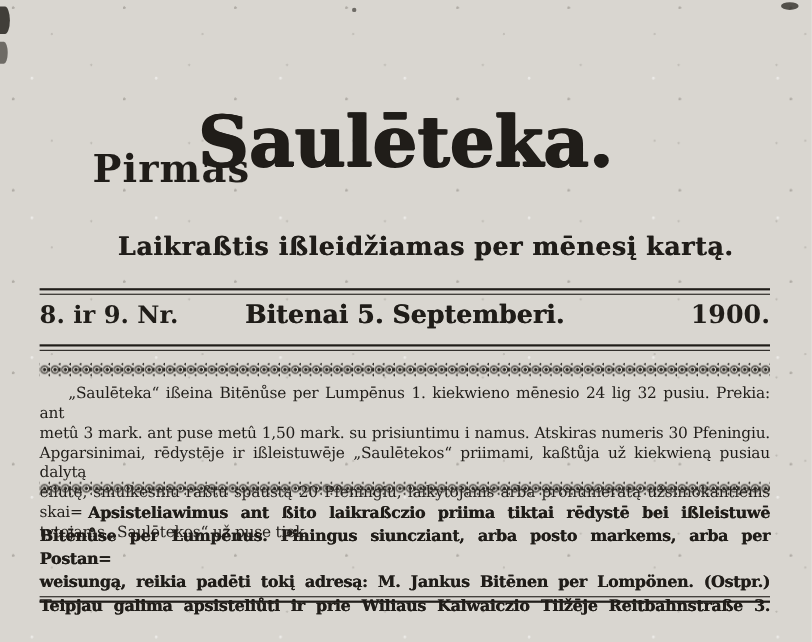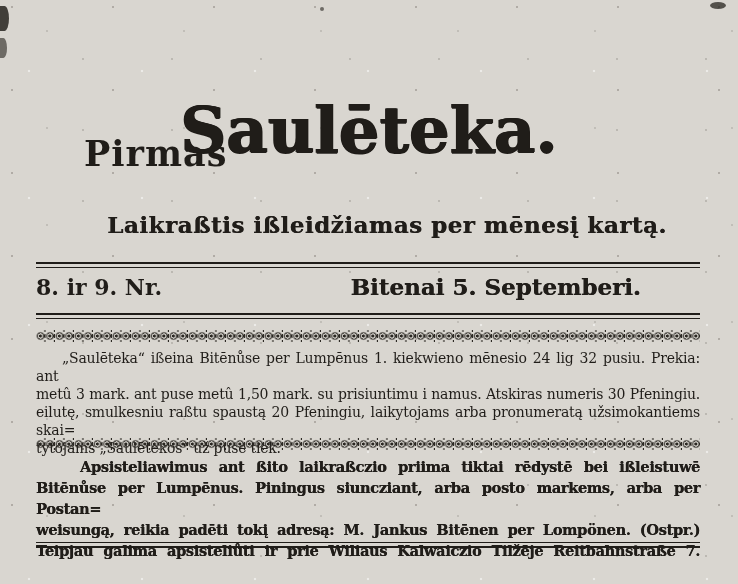--- a/index.html
+++ b/index.html
@@ -96,34 +96,36 @@
   <div class="smudge smudge-d"></div>
 
   <div class="masthead-left">Pirmas</div>
   <div class="masthead-title">Saulēteka.</div>
   <div class="masthead-subtitle">Laikraßtis ißleidžiamas per mēnesį kartą.</div>
 
   <div class="rule rule-top"></div>
   <div class="dateline">
     <span class="dl-left">8. ir 9. Nr.</span>
     <span class="dl-center">Bitenai 5. Septemberi.</span>
+    <span class="dl-right">1900.</span>
   </div>
   <div class="rule rule-dateline"></div>
 
   <div class="ornament ornament-top"></div>
   <div class="imprint">
     <div class="tline ind1">„Saulēteka“ ißeina Bitēnůse per Lumpēnus 1. kiekwieno mēnesio 24 lig 32 pusiu. Prekia: ant</div>
     <div class="tline">metû 3 mark. ant puse metû 1,50 mark. su prisiuntimu i namus. Atskiras numeris 30 Pfeningiu.</div>
+    <div class="tline">Apgarsinimai, rēdystēje ir ißleistuwēje „Saulētekos“ priimami, kaßtůja už kiekwieną pusiau dalytą</div>
     <div class="tline">eilutę, smulkesniu raßtu spaustą 20 Pfeningiu, laikytojams arba pronumeratą užsimokantiems skai=</div>
     <div class="tline last">tytojams „Saulētekos“ už puse tiek.</div>
   </div>
 
   <div class="ornament ornament-middle"></div>
   <div class="subscription">
     <div class="tline ind2">Apsisteliawimus ant ßito laikraßczio priima tiktai rēdystē bei ißleistuwē</div>
     <div class="tline">Bitēnůse per Lumpēnus. Piningus siuncziant, arba posto markems, arba per Postan=</div>
     <div class="tline">weisungą, reikia padēti tokį adresą: M. Jankus Bitēnen per Lompönen. (Ostpr.)</div>
-    <div class="tline">Teipjau galima apsisteliůti ir prie Wiliaus Kalwaiczio Tilžēje Reitbahnstraße 7.</div>
+    <div class="tline">Teipjau galima apsisteliůti ir prie Wiliaus Kalwaiczio Tilžēje Reitbahnstraße 3.</div>
   </div>
 
   <div class="rule rule-bottom"></div>
 
 </div>
 
 </body></html>

